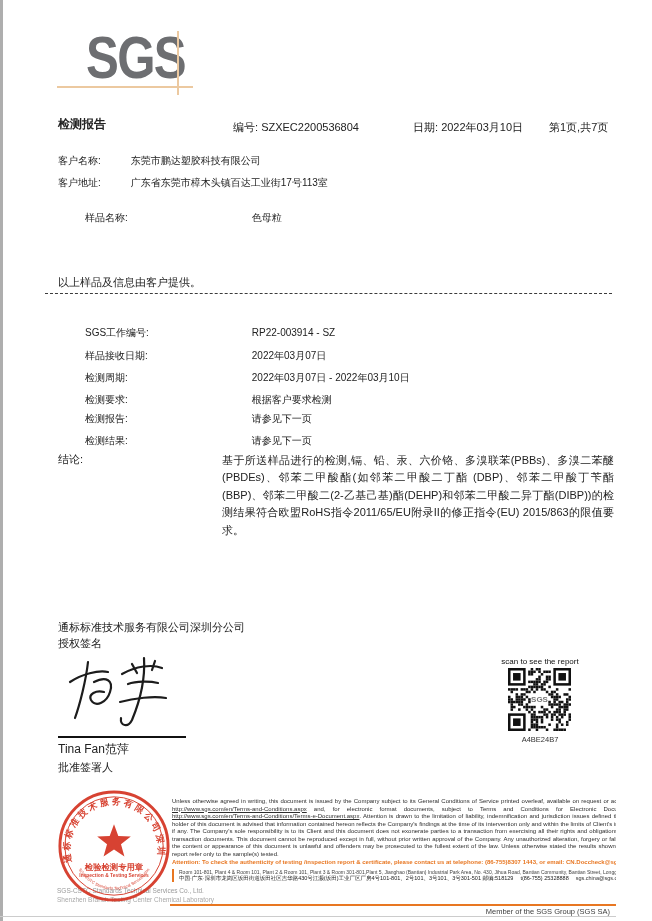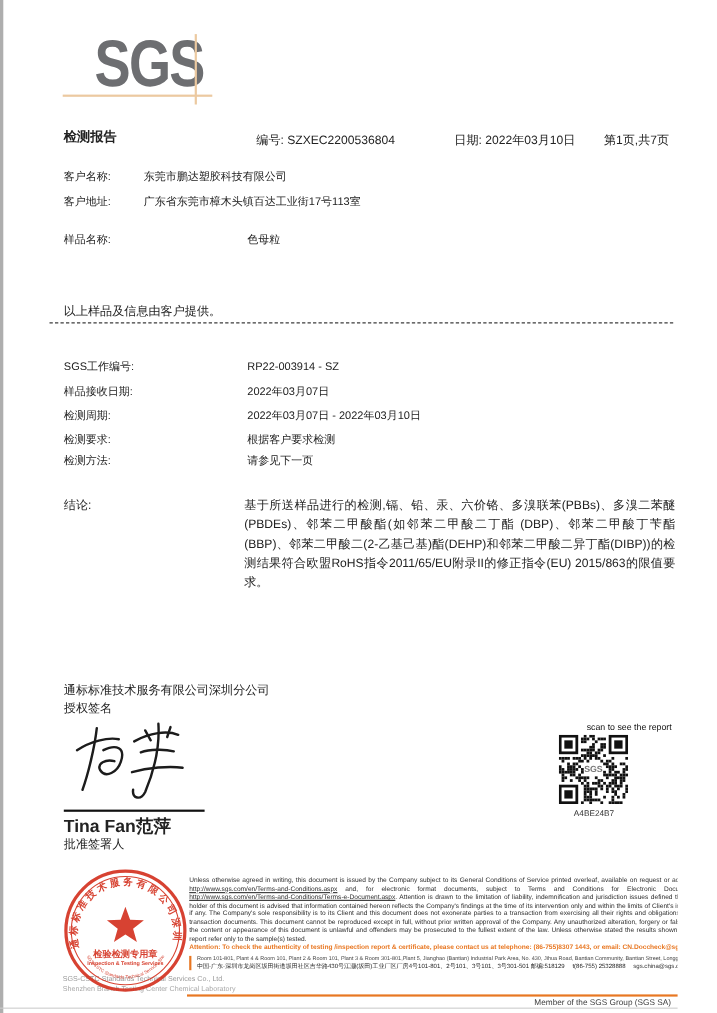--- a/index.html
+++ b/index.html
@@ -12,34 +12,34 @@
   .logo-hline{position:absolute;left:57px;top:86px;width:136px;height:2px;background:#ecc9a0;}
   .logo-vline{position:absolute;left:177px;top:31px;width:2px;height:64px;background:#ecc9a0;}
   
   .doc-title{position:absolute;left:58px;top:116px;font-size:12px;font-weight:bold;}
   .hfield{position:absolute;top:120px;font-size:11px;white-space:nowrap;}
   .hf-no{left:233px;} .hf-date{left:413px;} .hf-page{left:549px;}
   
   .row{position:absolute;left:58px;font-size:10px;white-space:nowrap;}
   .row .lbl{display:inline-block;}
   .rc .lbl{width:70px;}
-  .rd .lbl{width:164px;}
+  .rd .lbl{width:164px;margin-left:27px;}
   .note{position:absolute;left:58px;font-size:11px;}
   .dashline{position:absolute;left:45px;top:293px;width:567px;border-top:1.5px dashed #3c3c3c;}
   .conc{position:absolute;left:58px;top:452px;font-size:11px;}
   .conc-val{position:absolute;left:222px;top:452px;width:392px;font-size:11px;line-height:17.4px;text-align:justify;}
   
   .sig-company{position:absolute;left:58px;top:620px;font-size:11px;}
   .sig-auth{position:absolute;left:58px;top:636px;font-size:11px;}
   .sig-svg{position:absolute;left:62px;top:652px;}
   .sig-line{position:absolute;left:58px;top:736px;width:128px;height:2px;background:#111;}
-  .sig-name{position:absolute;left:58px;top:741px;font-size:16px;font-weight:bold;}
+  .sig-name{position:absolute;left:58px;top:741px;font-size:12px;}
   .sig-role{position:absolute;left:58px;top:760px;font-size:11px;}
   
-  .qr-caption{position:absolute;left:500px;top:657px;width:80px;text-align:center;font-size:8px;color:#111;margin-left:32px;}
+  .qr-caption{position:absolute;left:500px;top:657px;width:80px;text-align:center;font-size:8px;color:#111;}
   .qr-box{position:absolute;left:508px;top:668px;width:63px;height:63px;}
   .qr-code-text{position:absolute;left:500px;top:735px;width:80px;text-align:center;font-size:7.5px;color:#333;}
   
   .stamp-en1{position:absolute;left:57px;top:887px;font-size:6.5px;color:#9a9a9a;white-space:nowrap;}
   .stamp-en2{position:absolute;left:57px;top:896px;font-size:6.5px;color:#a8a8a8;white-space:nowrap;}
   .stamp{position:absolute;left:55px;top:787px;opacity:.92;}
   .flegal{position:absolute;left:172px;top:798px;width:474px;}
   .legal{font-size:6px;line-height:7.55px;color:#2e2e2e;text-align:justify;}
   .legal .url{text-decoration:underline;}
   .attn{margin-top:1px;font-size:6px;line-height:7.4px;color:#e87722;font-weight:bold;}
@@ -100,21 +100,25 @@
   </div>
   <div class="row rd" style="top:371px">
     <span class="lbl">检测周期:</span>
     <span>2022年03月07日 - 2022年03月10日</span>
   </div>
   <div class="row rd" style="top:393px">
     <span class="lbl">检测要求:</span>
     <span>根据客户要求检测</span>
   </div>
   <div class="row rd" style="top:412px">
-    <span class="lbl">检测方法:</span>
+    <span class="lbl">检测报告:</span>
+    <span>请参见下一页</span>
+  </div>
+  <div class="row rd" style="top:434px">
+    <span class="lbl">检测结果:</span>
     <span>请参见下一页</span>
   </div>
   <div class="conc">结论:</div>
   <div class="conc-val">基于所送样品进行的检测,镉、铅、汞、六价铬、多溴联苯(PBBs)、多溴二苯醚(PBDEs)、邻苯二甲酸酯(如邻苯二甲酸二丁酯 (DBP)、邻苯二甲酸丁苄酯(BBP)、邻苯二甲酸二(2-乙基己基)酯(DEHP)和邻苯二甲酸二异丁酯(DIBP))的检测结果符合欧盟RoHS指令2011/65/EU附录II的修正指令(EU) 2015/863的限值要求。</div>
 
   <div class="sig-company">通标标准技术服务有限公司深圳分公司</div>
   <div class="sig-auth">授权签名</div>
   <svg class="sig-svg" width="130" height="84" viewBox="0 0 130 84">
     <g fill="none" stroke="#1c1c1c" stroke-width="2.2" stroke-linecap="round">
       <path d="M8,30 C20,22 36,18 46,20"></path>

